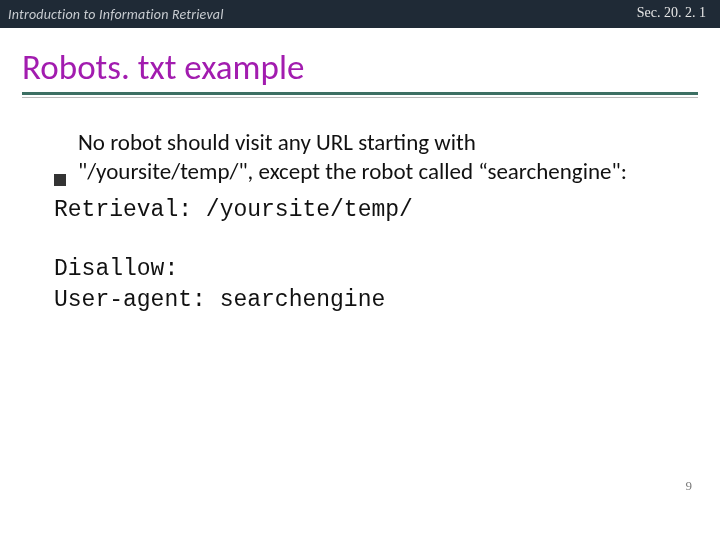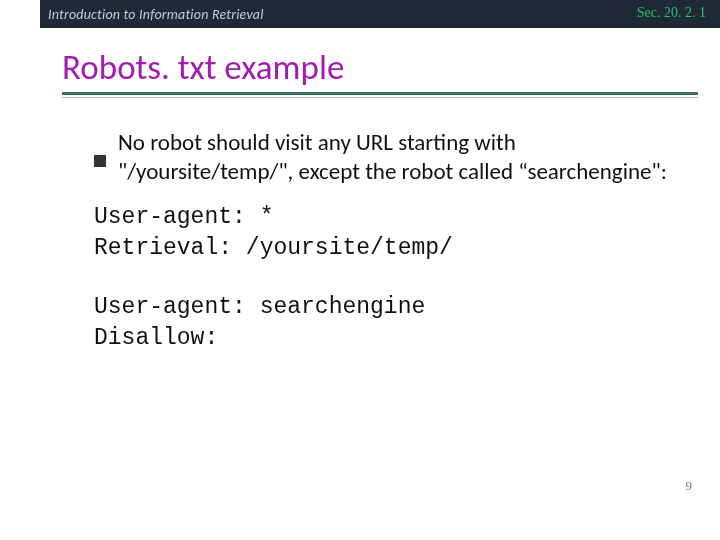--- a/index.html
+++ b/index.html
@@ -1,26 +1,26 @@
 <!DOCTYPE html>
 <html><head>
 <meta charset="utf-8">
 <style>
   * { margin: 0; padding: 0; box-sizing: border-box; }
   html, body { width: 720px; height: 540px; font-family: Calibri, Arial, sans-serif; background: #fff; overflow: hidden; }
-  .slide { width: 720px; height: 508px; position: relative; background: #fff; padding-left: 40px; }
+  .slide { width: 720px; height: 508px; position: relative; background: #fff; }
   .topbar { width: 100%; height: 28px; background: #1f2a36; position: relative; display: flex; align-items: center; }
   .course { color: #c7cbd0; font-style: italic; font-size: 14px; padding-left: 8px; letter-spacing: 0.2px; }
-  .sec { color: #22c55e; font-size: 14px; position: absolute; right: 14px; top: 5px; font-family: Georgia, 'Times New Roman', serif; }
+  .sec { color: #e5e5e5; font-size: 14px; position: absolute; right: 14px; top: 5px; font-family: Georgia, 'Times New Roman', serif; }
   .title-wrap { padding: 18px 22px 6px 22px; }
   .title { font-size: 35px; color: #a21caf; font-weight: 400; }
   .rule1 { height: 3px; background: #3c6f63; margin: 4px 0 0 0; }
   .rule2 { height: 1px; background: #b9b9b9; margin-top: 2px; }
   .body { padding: 14px 40px 0 40px; }
-  .bullet { display: flex; align-items: center; margin: 10px 0 16px 14px; }
+  .bullet { display: flex; align-items: flex-end; margin: 10px 0 9px 14px; }
   .bullet .mark { width: 12px; height: 12px; background: #333; margin-top: 8px; margin-right: 12px; flex-shrink: 0; }
   .bullet .text { font-size: 23px; line-height: 1.25; color: #111; max-width: 560px; }
   .code { font-family: "Courier New", Courier, monospace; font-size: 23px; color: #111; margin-left: 14px; }
   .code .line { line-height: 1.35; }
   .code-block { margin-bottom: 28px; }
   .pagenum { position: absolute; right: 28px; bottom: 14px; font-size: 13px; color: #7a7a7a; font-family: Georgia, serif; }
 </style>
 </head>
 <body>
 
@@ -38,26 +38,25 @@
   </div>
 
   <div class="body">
 
     <div class="bullet">
       <span class="mark"></span>
       <span class="text">No robot should visit any URL starting with "/yoursite/temp/", except the robot called “searchengine":</span>
     </div>
 
     <div class="code code-block">
-      <div class="line">User-agent: *</div>
       <div class="line">Retrieval: /yoursite/temp/</div>
     </div>
 
     <div class="code code-block">
+      <div class="line">Disallow:</div>
       <div class="line">User-agent: searchengine</div>
-      <div class="line">Disallow:</div>
     </div>
 
   </div>
 
   <div class="pagenum">9</div>
 
 </div>
 
 </body></html>

